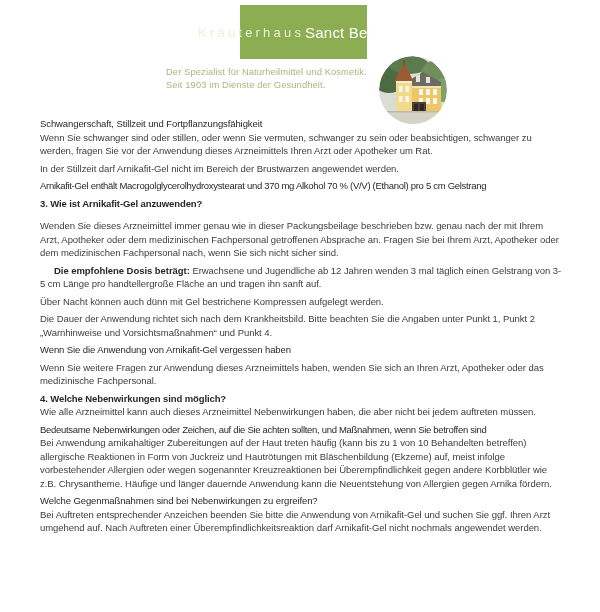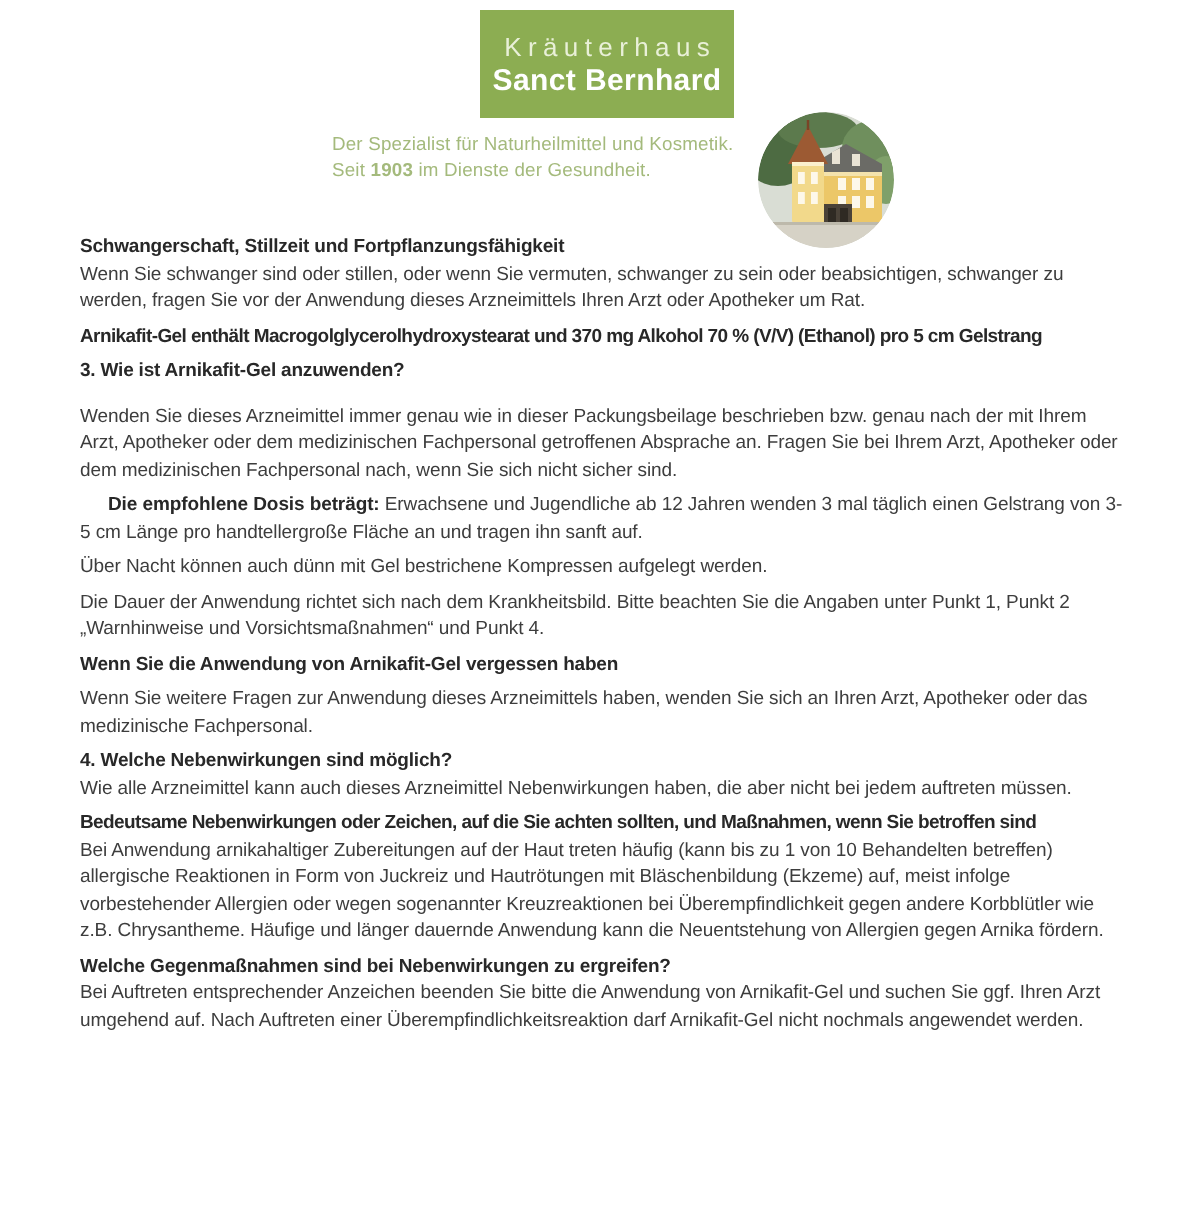--- a/index.html
+++ b/index.html
@@ -7,49 +7,49 @@
     position:relative;
     width:600px;height:612px;
     background:#ffffff;
     overflow:hidden;
     font-family:"Liberation Sans","DejaVu Sans",sans-serif;
   }
   
   .logo-box{
     position:absolute;left:240px;top:5px;width:127px;height:54px;
     background:#8cad52;
-    display:flex;flex-direction:column;align-items:center;justify-content:center;
+    display:flex;flex-direction:row;align-items:center;justify-content:center;
     gap:1px;
   }
   .logo-top{
     color:#e9f0d8;font-size:13px;font-weight:400;
     letter-spacing:3.2px;text-indent:3.2px;line-height:15px;white-space:nowrap;
   }
   .logo-bottom{
-    color:#ffffff;font-size:15px;font-weight:700;
+    color:#ffffff;font-size:15px;font-weight:400;
     letter-spacing:0.2px;line-height:17px;white-space:nowrap;
   }
   .tagline{
     position:absolute;left:166px;top:65px;
     color:#a4ba7c;font-size:9.4px;line-height:13px;letter-spacing:0.1px;
   }
-  .tagline .year{font-weight:700;}
+  .tagline .year{font-weight:400;}
   .photo{
     position:absolute;left:379px;top:56px;width:68px;height:68px;
     border-radius:50%;overflow:hidden;
   }
   
   .content{
     position:absolute;left:40px;top:117px;width:522px;
     font-size:9.5px;line-height:13.5px;letter-spacing:-0.05px;
     color:#3d3d3d;
   }
   .content p{margin:0;}
   .blk{margin:0 0 4px 0;}
-  .hd{font-weight:700;color:#282828;letter-spacing:-0.1px;}
+  .hd{font-weight:400;color:#282828;letter-spacing:-0.1px;}
   .hd-nowrap{white-space:nowrap;letter-spacing:-0.3px;}
   .sec-h{font-weight:700;color:#282828;letter-spacing:-0.1px;}
   .sec-gap{margin-top:1px;margin-bottom:9px;}
   .sec4{margin-top:3px;}
   .lead{font-weight:700;color:#282828;padding-left:14px;}
   .last{margin-bottom:0;}
 </style>
 </head>
 <body>
 
@@ -112,20 +112,23 @@
     </svg>
   </div>
 
   <div class="content">
 
     <div class="blk">
       <p class="hd">Schwangerschaft, Stillzeit und Fortpflanzungsfähigkeit</p>
       <p>Wenn Sie schwanger sind oder stillen, oder wenn Sie vermuten, schwanger zu sein oder beabsichtigen, schwanger zu werden, fragen Sie vor der Anwendung dieses Arzneimittels Ihren Arzt oder Apotheker um Rat.</p>
     </div>
 
+    <div class="blk">
+      <p>In der Stillzeit darf Arnikafit-Gel nicht im Bereich der Brustwarzen angewendet werden.</p>
+    </div>
 
     <div class="blk">
       <p class="hd hd-nowrap">Arnikafit-Gel enthält Macrogolglycerolhydroxystearat und 370 mg Alkohol 70 % (V/V) (Ethanol) pro 5 cm Gelstrang</p>
     </div>
 
     <div class="blk sec-h sec-gap">3. Wie ist Arnikafit-Gel anzuwenden?</div>
 
     <div class="blk">
       <p>Wenden Sie dieses Arzneimittel immer genau wie in dieser Packungsbeilage beschrieben bzw. genau nach der mit Ihrem Arzt, Apotheker oder dem medizinischen Fachpersonal getroffenen Absprache an. Fragen Sie bei Ihrem Arzt, Apotheker oder dem medizinischen Fachpersonal nach, wenn Sie sich nicht sicher sind.</p>
     </div>

